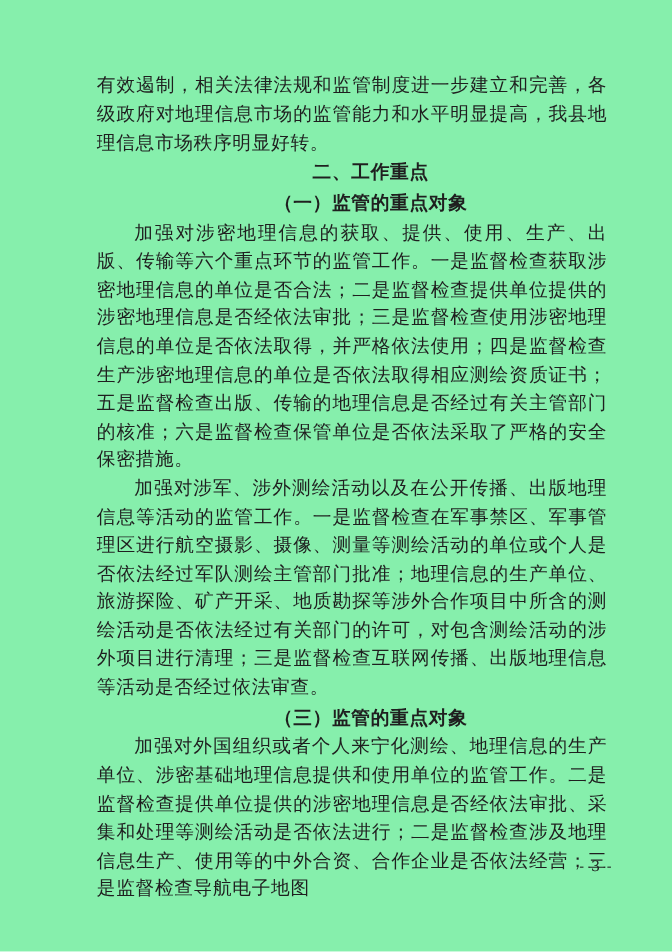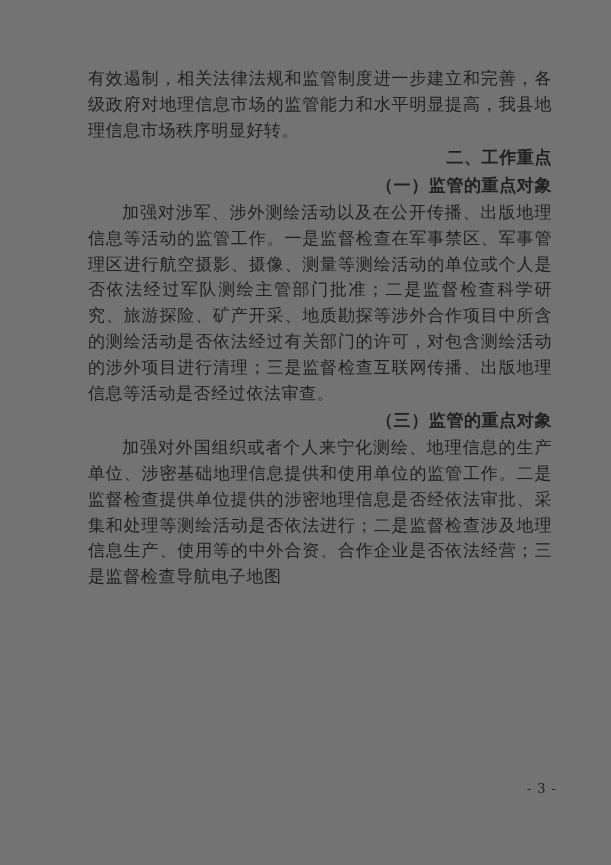--- a/index.html
+++ b/index.html
@@ -4,21 +4,21 @@
 <style>
   html, body {
     margin: 0;
     padding: 0;
     background: #ffffff;
   }
   .page {
     position: relative;
     width: 611px;
     height: 865px;
-    background: #737373;
+    background: #86efac;
     overflow: hidden;
     color: #1f1f1f;
   }
   .content {
     position: absolute;
     left: 88px;
     top: 66px;
     width: 464px;
   }
   .body-para, .heading-1, .heading-2 {
@@ -37,38 +37,39 @@
   }
   .body-para.no-indent {
     text-indent: 0;
   }
   .heading-1, .heading-2 {
     font-family: "DejaVu Sans", "Liberation Sans", sans-serif;
     font-weight: 700;
     text-indent: 2em;
     margin-top: 2px;
     margin-bottom: 1px;
-    text-align: right;
+    text-align: center;
   }
   .page-number {
     position: absolute;
     top: 781px;
     right: 54px;
     font-family: "DejaVu Serif", "Liberation Serif", serif;
     font-size: 13px;
     letter-spacing: 1px;
     color: #1f1f1f;
   }
 </style>
 </head>
 <body>
 
 <div class="page">
   <div class="content">
     <p class="body-para no-indent">有效遏制，相关法律法规和监管制度进一步建立和完善，各级政府对地理信息市场的监管能力和水平明显提高，我县地理信息市场秩序明显好转。</p>
     <h2 class="heading-1">二、工作重点</h2>
     <h3 class="heading-2">（一）监管的重点对象</h3>
-    <p class="body-para">加强对涉军、涉外测绘活动以及在公开传播、出版地理信息等活动的监管工作。一是监督检查在军事禁区、军事管理区进行航空摄影、摄像、测量等测绘活动的单位或个人是否依法经过军队测绘主管部门批准；二是监督检查科学研究、旅游探险、矿产开采、地质勘探等涉外合作项目中所含的测绘活动是否依法经过有关部门的许可，对包含测绘活动的涉外项目进行清理；三是监督检查互联网传播、出版地理信息等活动是否经过依法审查。</p>
+    <p class="body-para">加强对涉密地理信息的获取、提供、使用、生产、出版、传输等六个重点环节的监管工作。一是监督检查获取涉密地理信息的单位是否合法；二是监督检查提供单位提供的涉密地理信息是否经依法审批；三是监督检查使用涉密地理信息的单位是否依法取得，并严格依法使用；四是监督检查生产涉密地理信息的单位是否依法取得相应测绘资质证书；五是监督检查出版、传输的地理信息是否经过有关主管部门的核准；六是监督检查保管单位是否依法采取了严格的安全保密措施。</p>
+    <p class="body-para">加强对涉军、涉外测绘活动以及在公开传播、出版地理信息等活动的监管工作。一是监督检查在军事禁区、军事管理区进行航空摄影、摄像、测量等测绘活动的单位或个人是否依法经过军队测绘主管部门批准；地理信息的生产单位、旅游探险、矿产开采、地质勘探等涉外合作项目中所含的测绘活动是否依法经过有关部门的许可，对包含测绘活动的涉外项目进行清理；三是监督检查互联网传播、出版地理信息等活动是否经过依法审查。</p>
     <h3 class="heading-2">（三）监管的重点对象</h3>
     <p class="body-para">加强对外国组织或者个人来宁化测绘、地理信息的生产单位、涉密基础地理信息提供和使用单位的监管工作。二是监督检查提供单位提供的涉密地理信息是否经依法审批、采集和处理等测绘活动是否依法进行；二是监督检查涉及地理信息生产、使用等的中外合资、合作企业是否依法经营；三是监督检查导航电子地图</p>
   </div>
   <div class="page-number">- 3 -</div>
 </div>
 
 </body></html>

